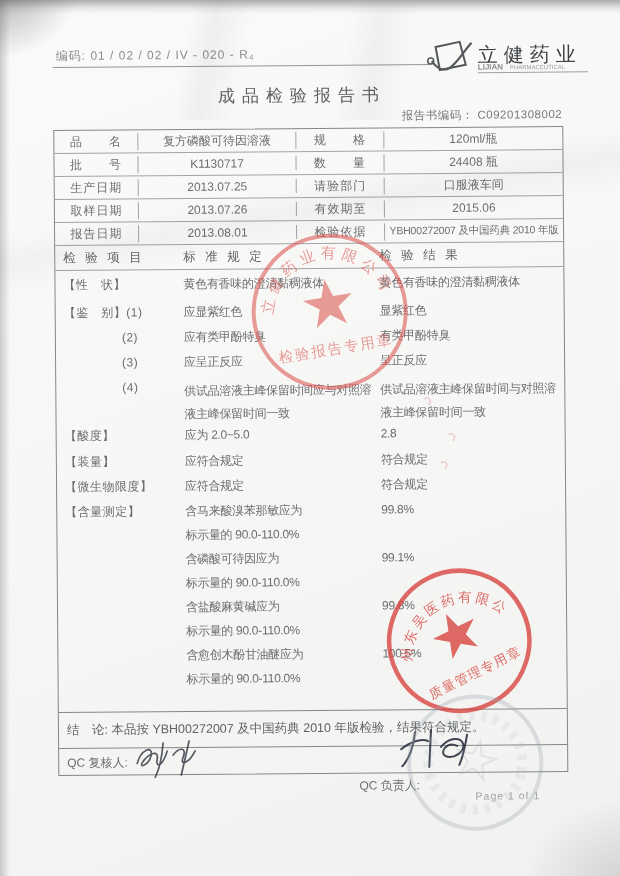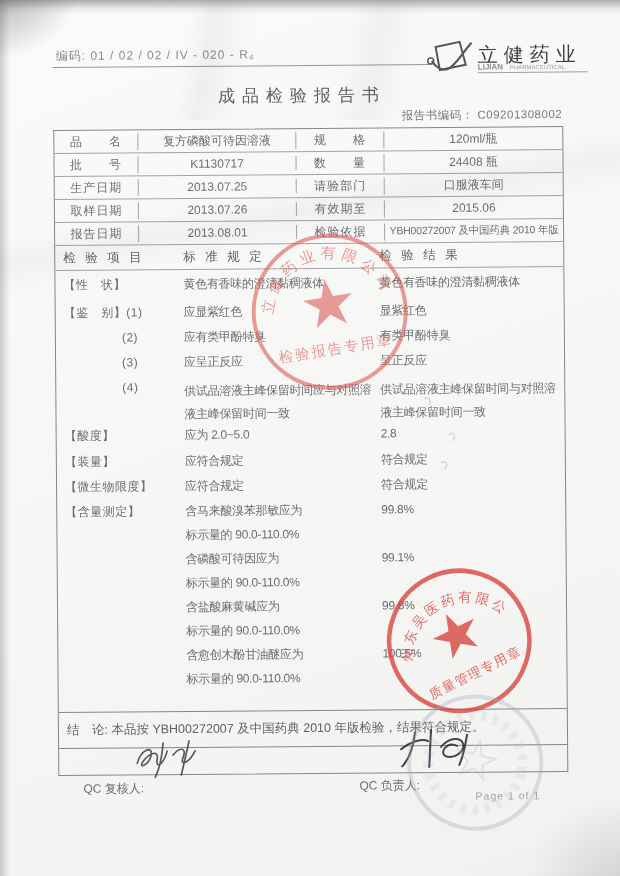--- a/index.html
+++ b/index.html
@@ -30,21 +30,21 @@
   .h2{width:196px;box-sizing:border-box;}
   .h3{flex:1;}
   .spec{height:441px;padding-top:7px;box-sizing:border-box;}
   .sr{display:flex;font-size:12px;color:#6b6e71;line-height:1.3;}
   .si{width:128px;padding-left:8px;box-sizing:border-box;letter-spacing:.5px;}
   .si.sub{padding-left:66px;}
   .ss{width:196px;padding-right:8px;box-sizing:border-box;letter-spacing:-.3px;}
   .sv{flex:1;padding-right:2px;letter-spacing:-.3px;}
   .crow{height:37px;border-top:1px solid #85878a;border-bottom:1px solid #85878a;display:flex;align-items:center;font-size:12.5px;color:#606366;padding-left:8px;box-sizing:border-box;}
   .qcrow{height:26px;position:relative;font-size:12px;color:#6b6e71;}
-  .qc1{position:absolute;left:24px;top:6px;margin-top:26px;}
+  .qc1{position:absolute;left:8px;top:6px;}
   .qc2{position:absolute;left:300px;top:6px;margin-top:25px;}
   .page-footer{position:absolute;left:472px;top:791px;font-size:10.5px;color:#9fa2a6;letter-spacing:1px;}
   .abs{position:absolute;}
   svg text{font-family:"Liberation Sans","DejaVu Sans",sans-serif;}
 </style>
 </head>
 <body>
 
 <div class="sheet">
   <div class="content">

